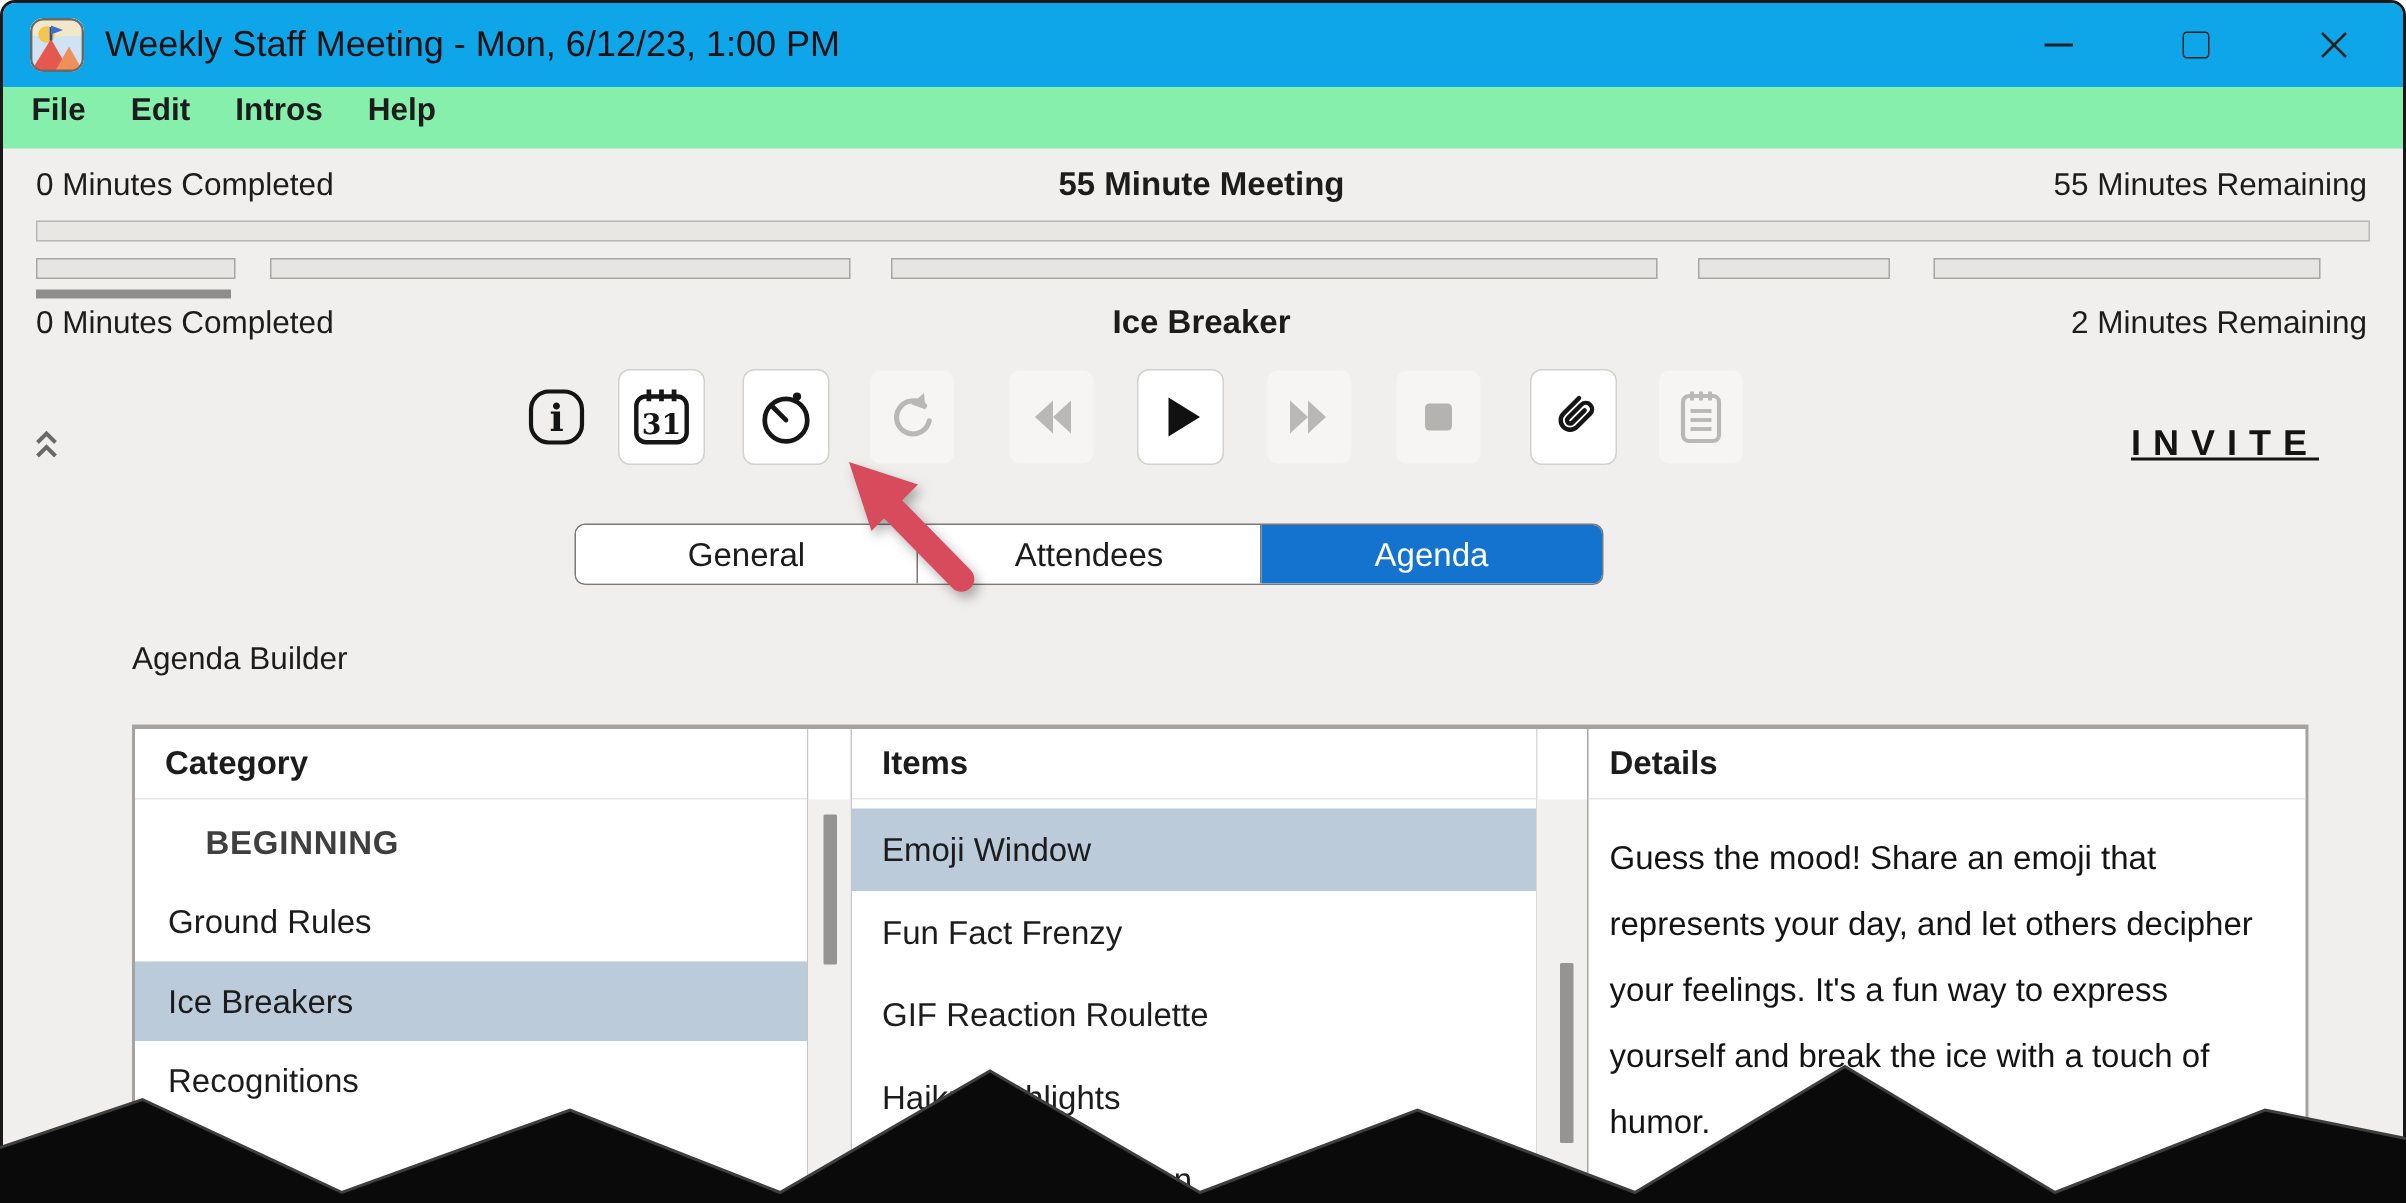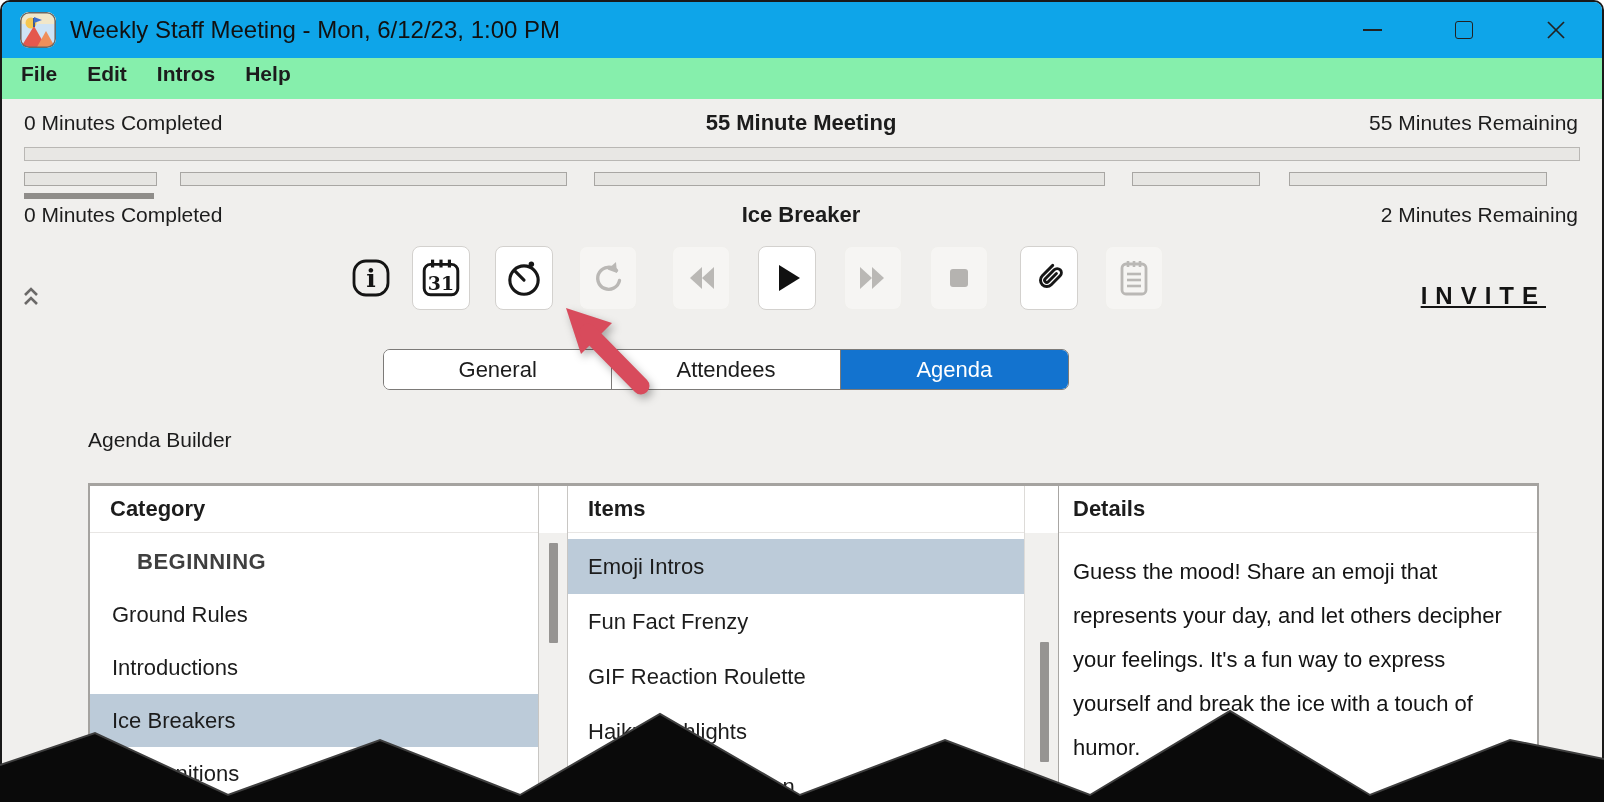--- a/index.html
+++ b/index.html
@@ -238,35 +238,34 @@
   </div>
 
   <div class="agenda-label">Agenda Builder</div>
 
   <div class="agenda-table">
     <div class="col col-cat">
       <div class="col-header">Category</div>
       <div class="list cat-list">
         <div class="lrow group">BEGINNING</div>
         <div class="lrow">Ground Rules</div>
-        <div class="lrow">Introductions</div>
         <div class="lrow selected">Ice Breakers</div>
         <div class="lrow">Recognitions</div>
       </div>
     </div>
 
     <div class="col gutter1">
       <div class="track"></div>
       <div class="thumb thumb1"></div>
     </div>
 
     <div class="col col-items">
       <div class="col-header">Items</div>
       <div class="list items-list">
-        <div class="lrow selected">Emoji Intros</div>
+        <div class="lrow selected">Emoji Window</div>
         <div class="lrow">Fun Fact Frenzy</div>
         <div class="lrow">GIF Reaction Roulette</div>
         <div class="lrow">Haiku Highlights</div>
         <div class="lrow">Invention Convention</div>
       </div>
     </div>
 
     <div class="col gutter2">
       <div class="track"></div>
       <div class="thumb thumb2"></div>

